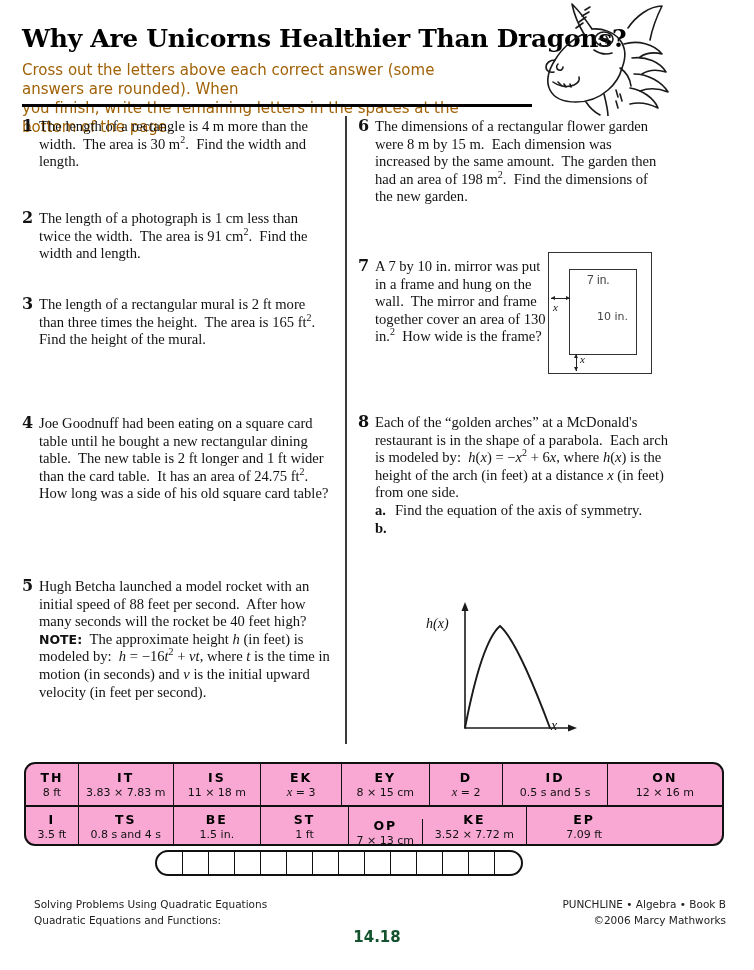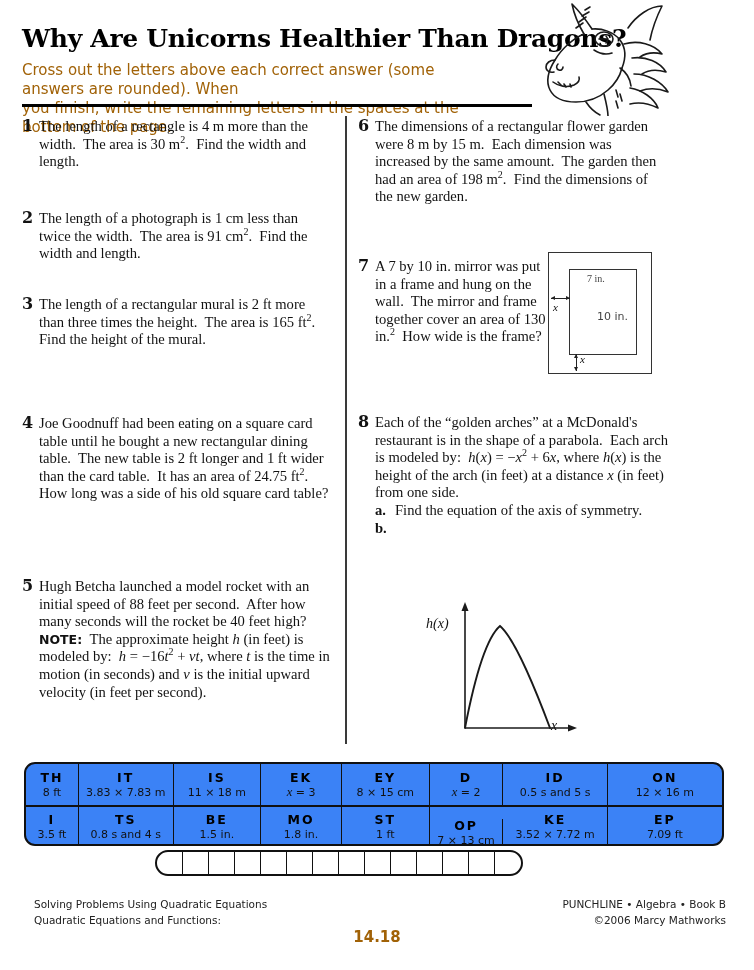--- a/index.html
+++ b/index.html
@@ -117,22 +117,22 @@
   }
   #mirror-inner {
     position: absolute;
     left: 20px; top: 16px;
     right: 14px; bottom: 18px;
     border: 1.2px solid #333;
   }
   #mirror-lbl-7 {
     position: absolute;
     left: 38px; top: 20px;
-    font-size: 10px;
-    font-family: Liberation Serif, serif;
+    font-size: 12px;
+    font-family: Liberation Sans, sans-serif;
     color: #444;
   }
   #mirror-lbl-10 {
     position: absolute;
     left: 48px; top: 57px;
     font-size: 11px;
     font-family: "DejaVu Sans", sans-serif;
     color: #444;
   }
   #mirror-x-left {
@@ -197,21 +197,21 @@
     font-size: 14px;
   }
 
   
   #answer-table {
     position: absolute;
     left: 24px; top: 762px;
     width: 700px; height: 84px;
     border: 2px solid #111;
     border-radius: 11px;
-    background: #3b82f6;
+    background: #f9a8d4;
     box-sizing: border-box;
     overflow: hidden;
   }
   .ans-row {
     display: flex;
     width: 100%;
     height: 41px;
     box-sizing: border-box;
   }
   .ans-row.row2 { border-top: 2px solid #111; }
@@ -281,21 +281,21 @@
     color: #222;
   }
   #page-number {
     position: absolute;
     left: 0; top: 928px;
     width: 754px;
     text-align: center;
     font-family: "DejaVu Sans", sans-serif;
     font-weight: bold;
     font-size: 15px;
-    color: #a16207;
+    color: #14532d;
   }
 </style>
 </head>
 <body>
 
 <div id="header">
   <div id="title">Why Are Unicorns Healthier Than Dragons?</div>
 
   <div id="instructions">
     <span>Cross out the letters above each correct answer (some answers are rounded).  When</span>
@@ -457,24 +457,20 @@
         <div class="ans-value">3.5 ft</div>
       </div>
       <div class="ans-cell" style="width: 13.6%;">
         <div class="ans-letters">TS</div>
         <div class="ans-value">0.8 s and 4 s</div>
       </div>
       <div class="ans-cell" style="width: 12.6%;">
         <div class="ans-letters">BE</div>
         <div class="ans-value">1.5 in.</div>
       </div>
-      <div class="ans-cell" style="width: 11.6%;">
-        <div class="ans-letters">MO</div>
-        <div class="ans-value">1.8 in.</div>
-      </div>
       <div class="ans-cell" style="width: 12.6%;">
         <div class="ans-letters">ST</div>
         <div class="ans-value">1 ft</div>
       </div>
       <div class="ans-cell" style="width: 10.6%; margin-top: 12px;">
         <div class="ans-letters">OP</div>
         <div class="ans-value">7 × 13 cm</div>
       </div>
       <div class="ans-cell" style="width: 15%;">
         <div class="ans-letters">KE</div>

